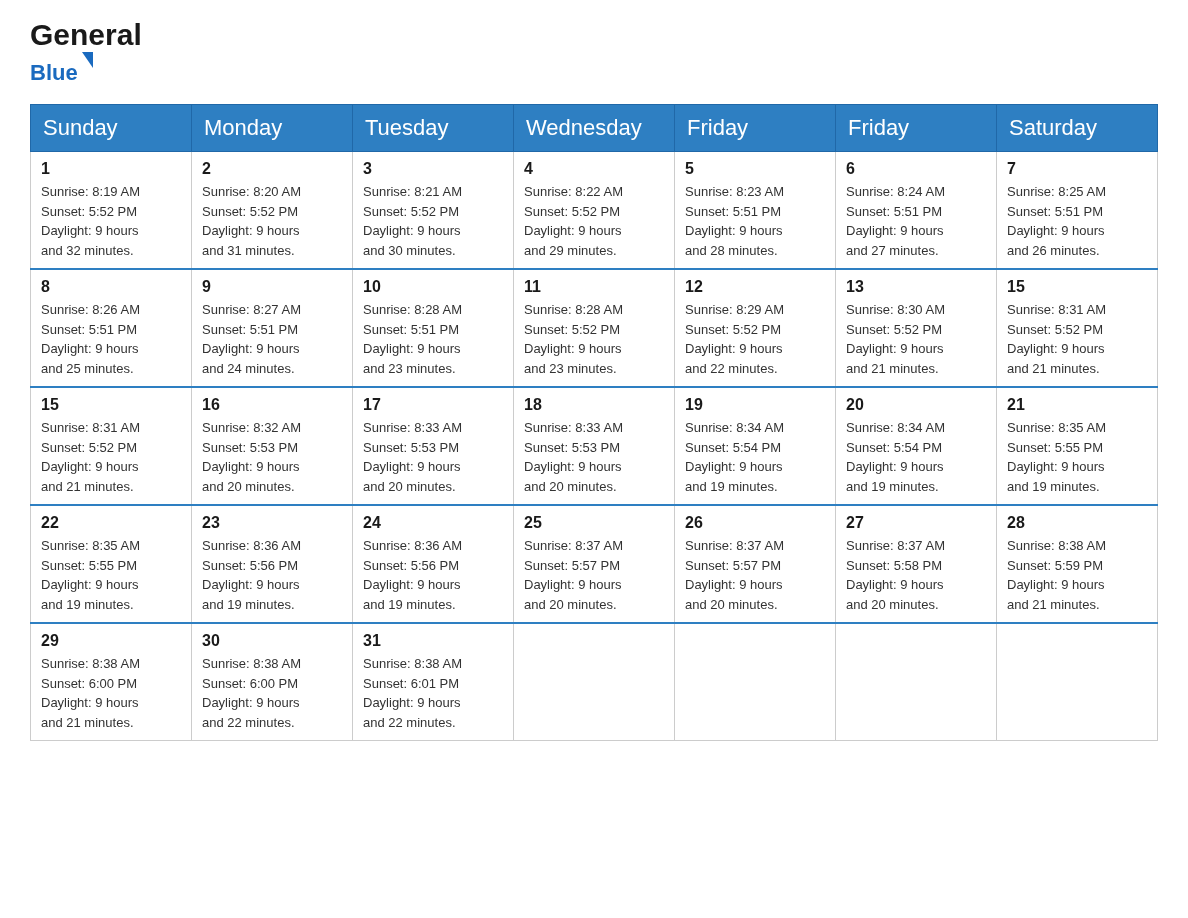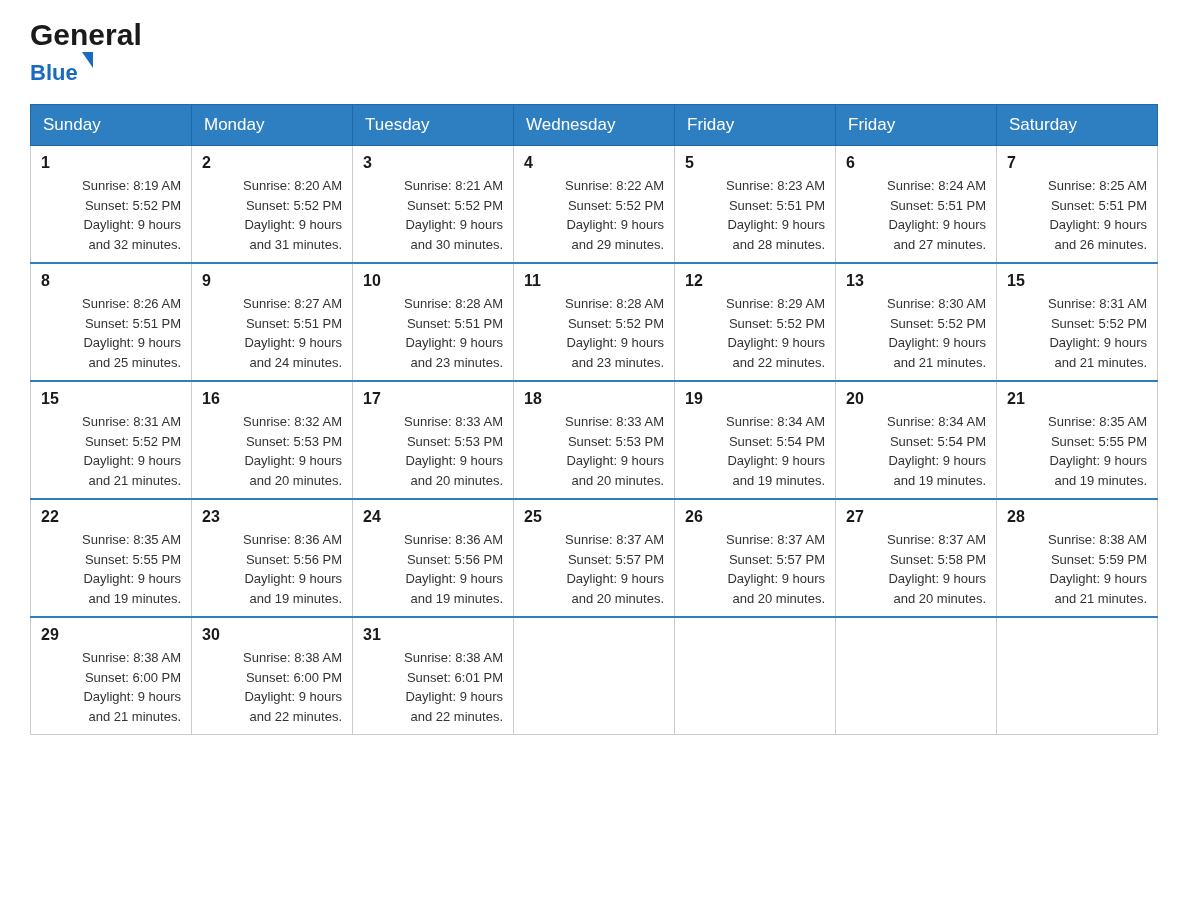--- a/index.html
+++ b/index.html
@@ -31,21 +31,21 @@
       margin-top: 4px;
     }
     .calendar {
       width: 100%;
       border-collapse: collapse;
       border: 1px solid #999;
     }
     .calendar th {
       background: #2e7fc2;
       color: #fff;
-      font-size: 17px;
+      font-size: 22px;
       font-weight: normal;
       padding: 10px 12px;
       text-align: left;
       border: 1px solid #2068a8;
     }
     .calendar td {
       vertical-align: top;
       padding: 8px 10px;
       border: 1px solid #ccc;
       width: calc(100% / 7);
@@ -57,21 +57,20 @@
       font-size: 16px;
       font-weight: bold;
       color: #1a1a1a;
       display: block;
       margin-bottom: 4px;
     }
     .day-info {
       font-size: 13px;
       line-height: 1.5;
       color: #333;
-      text-align: right;
     }
     .empty-cell {
       background: #fff;
     }
     .calendar tr td {
       border-top: 2px solid #2e7fc2;
     }
     .calendar tr:first-child td {
       border-top: 1px solid #ccc;
     }

